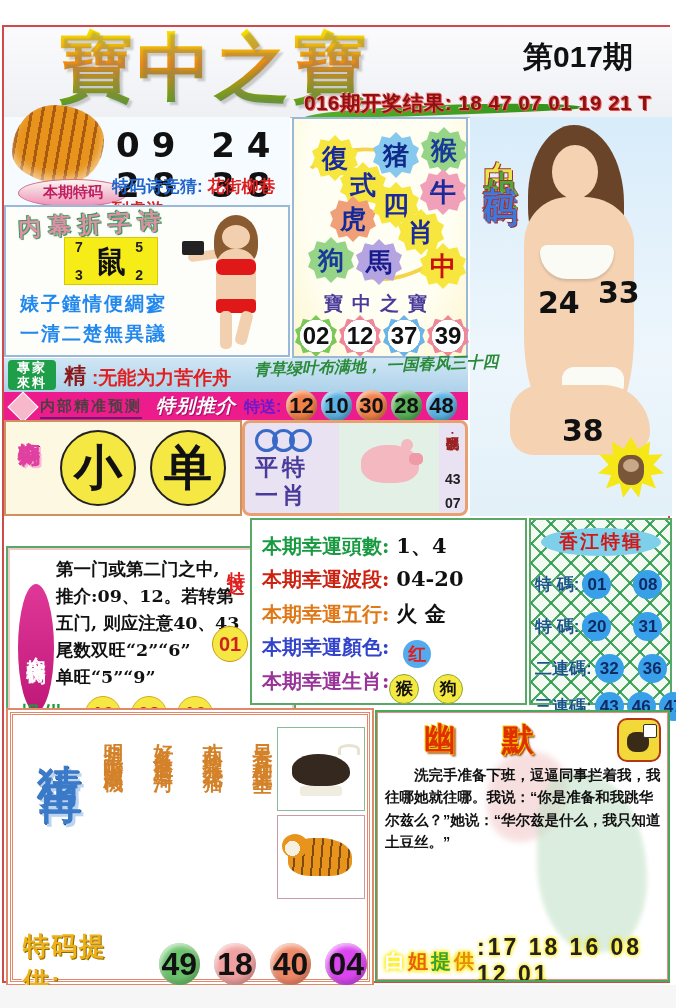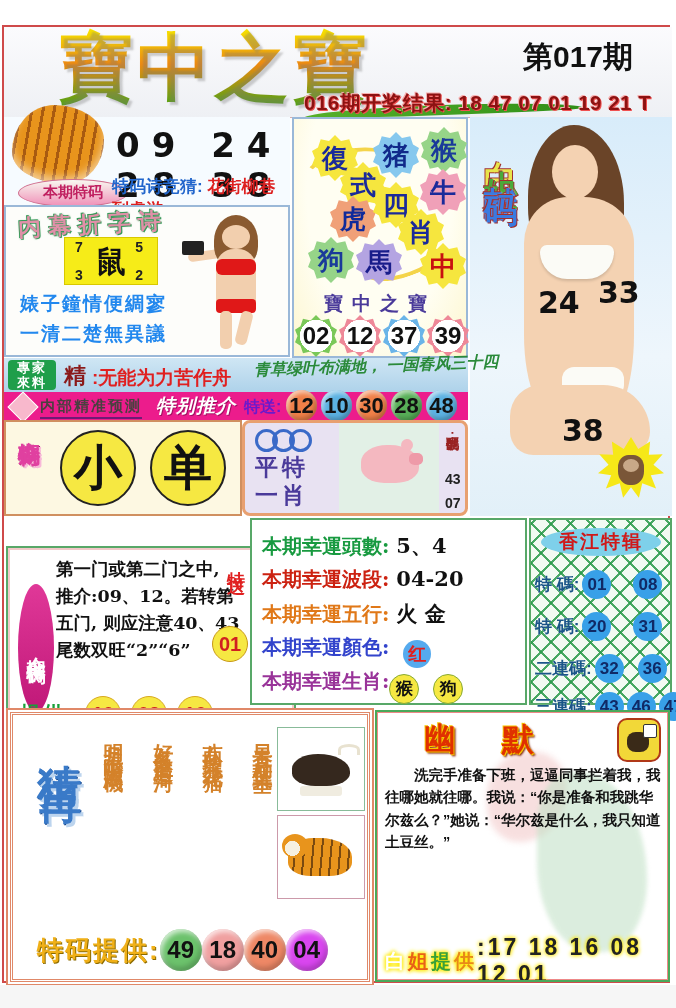--- a/index.html
+++ b/index.html
@@ -167,23 +167,23 @@
   .cs-poems{left:88px;top:12px;width:176px;height:200px;display:flex;flex-direction:row-reverse;justify-content:space-between;}
   .cs-col{writing-mode:vertical-rl;text-orientation:upright;font-size:20px;font-weight:bold;color:#d4822a;letter-spacing:5px;font-family:"DejaVu Serif",serif;}
   .cs-img{position:absolute;width:88px;height:84px;background:#fff;box-sizing:border-box;}
   .ox-art{position:absolute;left:14px;top:26px;width:58px;height:32px;background:#35281e;border-radius:45% 55% 40% 40%;}
   .ox-art:before{content:"";position:absolute;left:46px;top:-10px;width:16px;height:8px;border:3px solid #e8e2d0;border-bottom:none;border-radius:50% 50% 0 0;}
   .ox-art:after{content:"";position:absolute;left:8px;bottom:-10px;width:42px;height:10px;background:#f0ece0;border-radius:3px;}
   .tg-art{position:absolute;left:10px;top:22px;width:64px;height:38px;border-radius:40% 50% 35% 35%;
     background:repeating-linear-gradient(95deg,#e8941c 0 7px,#7a4a10 7px 9px);}
   .tg-art:before{content:"";position:absolute;left:-6px;top:-4px;width:26px;height:24px;border-radius:50%;
     background:radial-gradient(circle at 40% 60%,#f6f0e0 0 35%,#e8941c 36%);}
-  .cs-bar{left:24px;top:214px;display:flex;align-items:center;}
+  .cs-bar{left:10px;top:214px;display:flex;align-items:center;gap:14px;}
   .cs-tigong{font-size:26px;font-weight:bold;color:#f0b018;letter-spacing:2px;text-shadow:1px 1px 0 #8a6a00,-1px -1px 0 #fff;}
-  .bigball{width:42px;height:42px;border-radius:50%;display:flex;align-items:center;justify-content:center;font-size:24px;font-weight:bold;color:#111;
+  .bigball{width:42px;height:42px;border-radius:50%;display:flex;align-items:center;justify-content:center;font-size:32px;font-weight:bold;color:#111;
     box-shadow:inset -2px -4px 5px rgba(0,0,0,.2),inset 2px 3px 5px rgba(255,255,255,.7);}
   .bb-grn{background:#6cc26c;} .bb-pnk{background:#f0a0a0;} .bb-red{background:#ee8866;} .bb-blu{background:#d946ef;}
 
   .humor{left:375px;top:710px;width:295px;height:272px;background:#fff;border:2px solid #4aa85a;box-shadow:inset 0 0 0 1px #e88;box-sizing:border-box;overflow:hidden;}
   .hm-map1{position:absolute;left:160px;top:60px;width:110px;height:180px;background:#bfe0c4;opacity:.55;border-radius:30% 60% 40% 50%;filter:blur(2px);}
   .hm-map2{position:absolute;left:110px;top:40px;width:80px;height:90px;background:#f0c0c0;opacity:.5;border-radius:50% 40% 60% 40%;filter:blur(3px);}
   .hm-title{left:0;top:6px;width:250px;text-align:center;font-size:32px;font-weight:bold;color:#e03000;letter-spacing:46px;
     text-shadow:1px 1px 0 #f6c800,-1px -1px 0 #f6c800,2px 2px 2px #802000;font-family:"DejaVu Serif",serif;}
   .hm-icon{left:240px;top:6px;width:44px;height:44px;background:#f2d838;border:2px solid #b03818;border-radius:10px;box-sizing:border-box;}
   .hm-fist{position:absolute;left:8px;top:12px;width:22px;height:20px;background:#3a2a18;border-radius:40%;}
@@ -330,34 +330,35 @@
 
   <div class="abs tips">
     <div class="abs tp-oval">
         <span>今期特碼</span>
       </div>
     <div class="abs tp-text">
       <div>第一门或第二门之中,</div>
       <div>推介:09、12。若转第</div>
       <div>五门, 则应注意40、43</div>
       <div>尾数双旺“2”“6”</div>
+      <div>单旺“5”“9”</div>
     </div>
     <div class="abs tp-ts">特送</div>
     <div class="abs tp-ts-circ">01</div>
     <div class="abs tp-bottom">
       <span class="tp-tigong">提供:</span>
       <span class="ycirc">10</span>
       <span class="ycirc">03</span>
       <span class="ycirc">16</span>
     </div>
   </div>
 
   <div class="abs lucky">
     <div class="lk-row" style="top:12px;color:#189a40;">
-      <span>本期幸運頭數:</span> <span class="lk-val">5、4</span>
+      <span>本期幸運頭數:</span> <span class="lk-val">1、4</span>
     </div>
     <div class="lk-row" style="top:46px;color:#cc2211;">
       <span>本期幸運波段:</span> <span class="lk-val">04-20</span>
     </div>
     <div class="lk-row" style="top:114px;color:#3344cc;">
       <span>本期幸運顏色:</span>&nbsp;&nbsp;<span class="lk-circ">红</span>
     </div>
     <div class="lk-row" style="top:80px;color:#e07818;">
       <span>本期幸運五行:</span> <span class="lk-val">火 金</span>
     </div>

